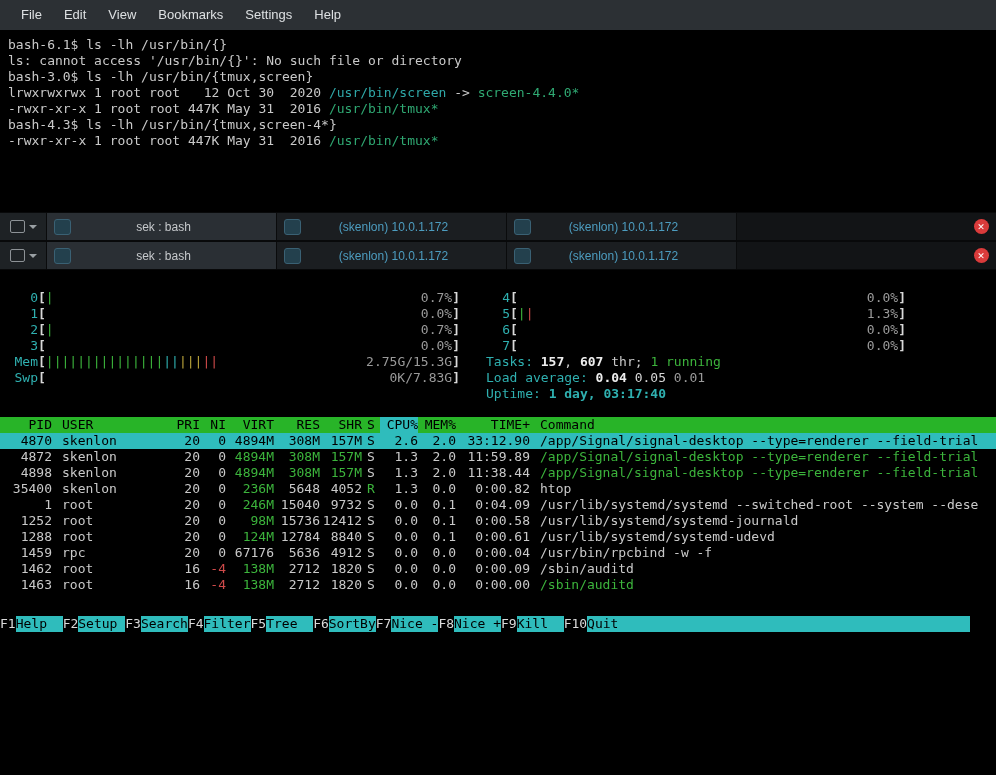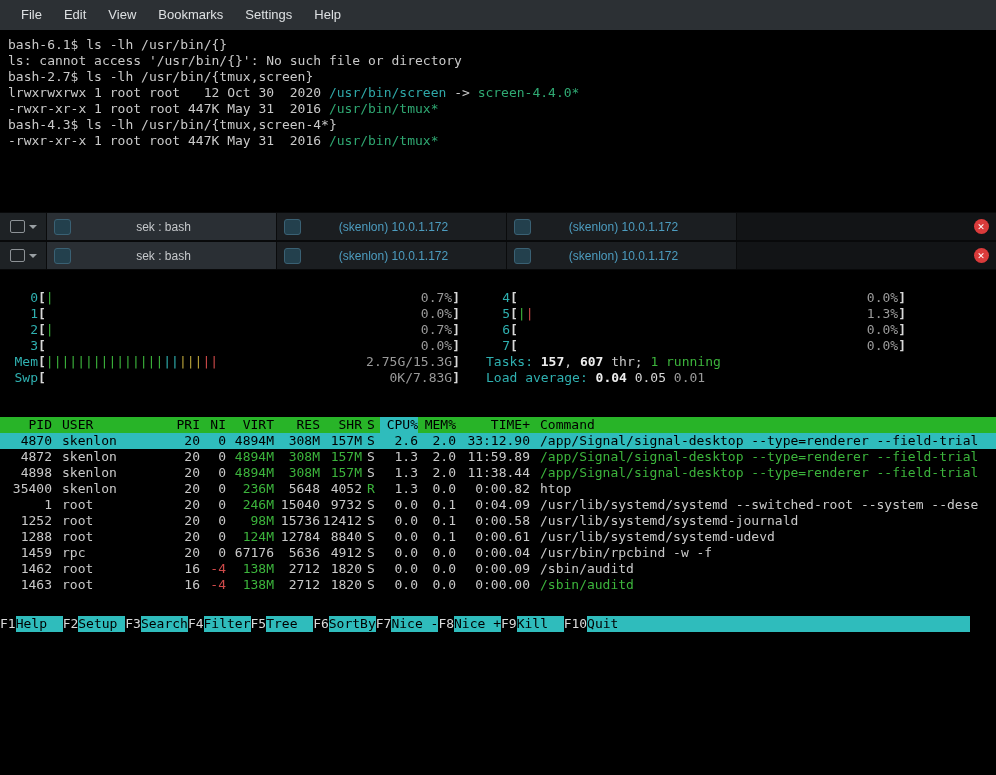--- a/index.html
+++ b/index.html
@@ -87,21 +87,21 @@
       <div class="menu-item">File</div>
       <div class="menu-item">Edit</div>
       <div class="menu-item">View</div>
       <div class="menu-item">Bookmarks</div>
       <div class="menu-item">Settings</div>
       <div class="menu-item">Help</div>
     </nav>
   <div class="term term-top">
       <div class="tline"><span>bash-6.1$ ls -lh /usr/bin/{}</span></div>
       <div class="tline"><span>ls: cannot access '/usr/bin/{}': No such file or directory</span></div>
-      <div class="tline"><span>bash-2.7$ ls -lh /usr/bin/{tmux,screen}</span></div>
+      <div class="tline"><span>bash-3.0$ ls -lh /usr/bin/{tmux,screen}</span></div>
       <div class="tline"><span>lrwxrwxrwx 1 root root   12 Oct 30  2020 </span><span class="c-link">/usr/bin/screen</span><span> -&gt; </span><span class="c-exec">screen-4.4.0*</span></div>
       <div class="tline"><span>-rwxr-xr-x 1 root root 447K May 31  2016 </span><span class="c-exec">/usr/bin/tmux*</span></div>
       <div class="tline"><span>bash-4.3$ ls -lh /usr/bin/{tmux,screen-4*}</span></div>
       <div class="tline"><span>-rwxr-xr-x 1 root root 447K May 31  2016 </span><span class="c-exec">/usr/bin/tmux*</span></div>
     </div>
   <div class="tabbar">
       <div class="newtab-btn">
         <span class="newtab-icon"></span>
         <span class="chev"></span>
       </div>
@@ -145,21 +145,21 @@
       </div>
     </div>
   <div class="htop">
     <div class="meters">
         <div class="mrow"><div class="mhalf left"><div class="meter"><span class="mlabel">0</span><span class="mbracket">[</span><span class="mbars"><span class="c-green">|</span></span><span class="mval">0.7%</span><span class="mbracket">]</span></div></div><div class="mhalf right"><div class="meter"><span class="mlabel">4</span><span class="mbracket">[</span><span class="mbars"></span><span class="mval">0.0%</span><span class="mbracket">]</span></div></div></div>
         <div class="mrow"><div class="mhalf left"><div class="meter"><span class="mlabel">1</span><span class="mbracket">[</span><span class="mbars"></span><span class="mval">0.0%</span><span class="mbracket">]</span></div></div><div class="mhalf right"><div class="meter"><span class="mlabel">5</span><span class="mbracket">[</span><span class="mbars"><span class="c-green">|</span><span class="c-red">|</span></span><span class="mval">1.3%</span><span class="mbracket">]</span></div></div></div>
         <div class="mrow"><div class="mhalf left"><div class="meter"><span class="mlabel">2</span><span class="mbracket">[</span><span class="mbars"><span class="c-green">|</span></span><span class="mval">0.7%</span><span class="mbracket">]</span></div></div><div class="mhalf right"><div class="meter"><span class="mlabel">6</span><span class="mbracket">[</span><span class="mbars"></span><span class="mval">0.0%</span><span class="mbracket">]</span></div></div></div>
         <div class="mrow"><div class="mhalf left"><div class="meter"><span class="mlabel">3</span><span class="mbracket">[</span><span class="mbars"></span><span class="mval">0.0%</span><span class="mbracket">]</span></div></div><div class="mhalf right"><div class="meter"><span class="mlabel">7</span><span class="mbracket">[</span><span class="mbars"></span><span class="mval">0.0%</span><span class="mbracket">]</span></div></div></div>
         <div class="mrow"><div class="mhalf left"><div class="meter"><span class="mlabel">Mem</span><span class="mbracket">[</span><span class="mbars"><span class="c-green">|||||||||||||||</span><span class="c-cyan">||</span><span class="c-yellow">|||</span><span class="c-red">||</span></span><span class="mval">2.75G/15.3G</span><span class="mbracket">]</span></div></div><div class="mhalf right"><div class="hseg"><span class="c-cyan">Tasks: </span><span class="c-boldwhite">157</span><span>, </span><span class="c-boldwhite">607</span><span> thr</span><span>; </span><span class="c-green">1 running</span></div></div></div>
         <div class="mrow"><div class="mhalf left"><div class="meter"><span class="mlabel">Swp</span><span class="mbracket">[</span><span class="mbars"></span><span class="mval">0K/7.83G</span><span class="mbracket">]</span></div></div><div class="mhalf right"><div class="hseg"><span class="c-cyan">Load average: </span><span class="c-boldwhite">0.04 </span><span class="c-white">0.05 </span><span class="c-gray">0.01</span></div></div></div>
-        <div class="mrow"><div class="mhalf left"></div></div>
+        <div class="mrow"><div class="mhalf left"></div><div class="mhalf right"><div class="hseg"><span class="c-cyan">Uptime: </span><span class="c-cyanbold">1 day, 03:17:40</span></div></div></div>
       </div>
     <div class="ptable">
         <div class="prow header"><span class="cell" style="width: 52px; text-align: right;">PID</span><span class="cell" style="width: 120px; text-align: left; padding-left: 10px;">USER</span><span class="cell" style="width: 28px; text-align: right;">PRI</span><span class="cell" style="width: 26px; text-align: right;">NI</span><span class="cell" style="width: 48px; text-align: right;">VIRT</span><span class="cell" style="width: 46px; text-align: right;">RES</span><span class="cell" style="width: 42px; text-align: right;">SHR</span><span class="cell" style="width: 18px; text-align: center;">S</span><span class="cell sorted" style="width: 38px; text-align: right;">CPU%</span><span class="cell" style="width: 38px; text-align: right;">MEM%</span><span class="cell" style="width: 74px; text-align: right;">TIME+</span><span class="cell cmd" style="text-align: left; padding-left: 10px;">Command</span></div>
         <div class="prow selected"><span class="cell" style="width: 52px; text-align: right;">4870</span><span class="cell" style="width: 120px; text-align: left; padding-left: 10px;">skenlon</span><span class="cell" style="width: 28px; text-align: right;">20</span><span class="cell" style="width: 26px; text-align: right;">0</span><span class="cell" style="width: 48px; text-align: right;">4894M</span><span class="cell" style="width: 46px; text-align: right;">308M</span><span class="cell" style="width: 42px; text-align: right;">157M</span><span class="cell" style="width: 18px; text-align: center;">S</span><span class="cell" style="width: 38px; text-align: right;">2.6</span><span class="cell" style="width: 38px; text-align: right;">2.0</span><span class="cell" style="width: 74px; text-align: right;">33:12.90</span><span class="cell cmd" style="text-align: left; padding-left: 10px;">/app/Signal/signal-desktop --type=renderer --field-trial</span></div>
         <div class="prow"><span class="cell" style="width: 52px; text-align: right;">4872</span><span class="cell" style="width: 120px; text-align: left; padding-left: 10px;">skenlon</span><span class="cell" style="width: 28px; text-align: right;">20</span><span class="cell" style="width: 26px; text-align: right;">0</span><span class="cell c-green" style="width: 48px; text-align: right;">4894M</span><span class="cell c-green" style="width: 46px; text-align: right;">308M</span><span class="cell c-green" style="width: 42px; text-align: right;">157M</span><span class="cell" style="width: 18px; text-align: center;">S</span><span class="cell" style="width: 38px; text-align: right;">1.3</span><span class="cell" style="width: 38px; text-align: right;">2.0</span><span class="cell" style="width: 74px; text-align: right;">11:59.89</span><span class="cell cmd c-green" style="text-align: left; padding-left: 10px;">/app/Signal/signal-desktop --type=renderer --field-trial</span></div>
         <div class="prow"><span class="cell" style="width: 52px; text-align: right;">4898</span><span class="cell" style="width: 120px; text-align: left; padding-left: 10px;">skenlon</span><span class="cell" style="width: 28px; text-align: right;">20</span><span class="cell" style="width: 26px; text-align: right;">0</span><span class="cell c-green" style="width: 48px; text-align: right;">4894M</span><span class="cell c-green" style="width: 46px; text-align: right;">308M</span><span class="cell c-green" style="width: 42px; text-align: right;">157M</span><span class="cell" style="width: 18px; text-align: center;">S</span><span class="cell" style="width: 38px; text-align: right;">1.3</span><span class="cell" style="width: 38px; text-align: right;">2.0</span><span class="cell" style="width: 74px; text-align: right;">11:38.44</span><span class="cell cmd c-green" style="text-align: left; padding-left: 10px;">/app/Signal/signal-desktop --type=renderer --field-trial</span></div>
         <div class="prow"><span class="cell" style="width: 52px; text-align: right;">35400</span><span class="cell" style="width: 120px; text-align: left; padding-left: 10px;">skenlon</span><span class="cell" style="width: 28px; text-align: right;">20</span><span class="cell" style="width: 26px; text-align: right;">0</span><span class="cell c-green" style="width: 48px; text-align: right;">236M</span><span class="cell" style="width: 46px; text-align: right;">5648</span><span class="cell" style="width: 42px; text-align: right;">4052</span><span class="cell c-green" style="width: 18px; text-align: center;">R</span><span class="cell" style="width: 38px; text-align: right;">1.3</span><span class="cell" style="width: 38px; text-align: right;">0.0</span><span class="cell" style="width: 74px; text-align: right;">0:00.82</span><span class="cell cmd" style="text-align: left; padding-left: 10px;">htop</span></div>
         <div class="prow"><span class="cell" style="width: 52px; text-align: right;">1</span><span class="cell" style="width: 120px; text-align: left; padding-left: 10px;">root</span><span class="cell" style="width: 28px; text-align: right;">20</span><span class="cell" style="width: 26px; text-align: right;">0</span><span class="cell c-green" style="width: 48px; text-align: right;">246M</span><span class="cell" style="width: 46px; text-align: right;">15040</span><span class="cell" style="width: 42px; text-align: right;">9732</span><span class="cell" style="width: 18px; text-align: center;">S</span><span class="cell" style="width: 38px; text-align: right;">0.0</span><span class="cell" style="width: 38px; text-align: right;">0.1</span><span class="cell" style="width: 74px; text-align: right;">0:04.09</span><span class="cell cmd" style="text-align: left; padding-left: 10px;">/usr/lib/systemd/systemd --switched-root --system --dese</span></div>
         <div class="prow"><span class="cell" style="width: 52px; text-align: right;">1252</span><span class="cell" style="width: 120px; text-align: left; padding-left: 10px;">root</span><span class="cell" style="width: 28px; text-align: right;">20</span><span class="cell" style="width: 26px; text-align: right;">0</span><span class="cell c-green" style="width: 48px; text-align: right;">98M</span><span class="cell" style="width: 46px; text-align: right;">15736</span><span class="cell" style="width: 42px; text-align: right;">12412</span><span class="cell" style="width: 18px; text-align: center;">S</span><span class="cell" style="width: 38px; text-align: right;">0.0</span><span class="cell" style="width: 38px; text-align: right;">0.1</span><span class="cell" style="width: 74px; text-align: right;">0:00.58</span><span class="cell cmd" style="text-align: left; padding-left: 10px;">/usr/lib/systemd/systemd-journald</span></div>
         <div class="prow"><span class="cell" style="width: 52px; text-align: right;">1288</span><span class="cell" style="width: 120px; text-align: left; padding-left: 10px;">root</span><span class="cell" style="width: 28px; text-align: right;">20</span><span class="cell" style="width: 26px; text-align: right;">0</span><span class="cell c-green" style="width: 48px; text-align: right;">124M</span><span class="cell" style="width: 46px; text-align: right;">12784</span><span class="cell" style="width: 42px; text-align: right;">8840</span><span class="cell" style="width: 18px; text-align: center;">S</span><span class="cell" style="width: 38px; text-align: right;">0.0</span><span class="cell" style="width: 38px; text-align: right;">0.1</span><span class="cell" style="width: 74px; text-align: right;">0:00.61</span><span class="cell cmd" style="text-align: left; padding-left: 10px;">/usr/lib/systemd/systemd-udevd</span></div>

